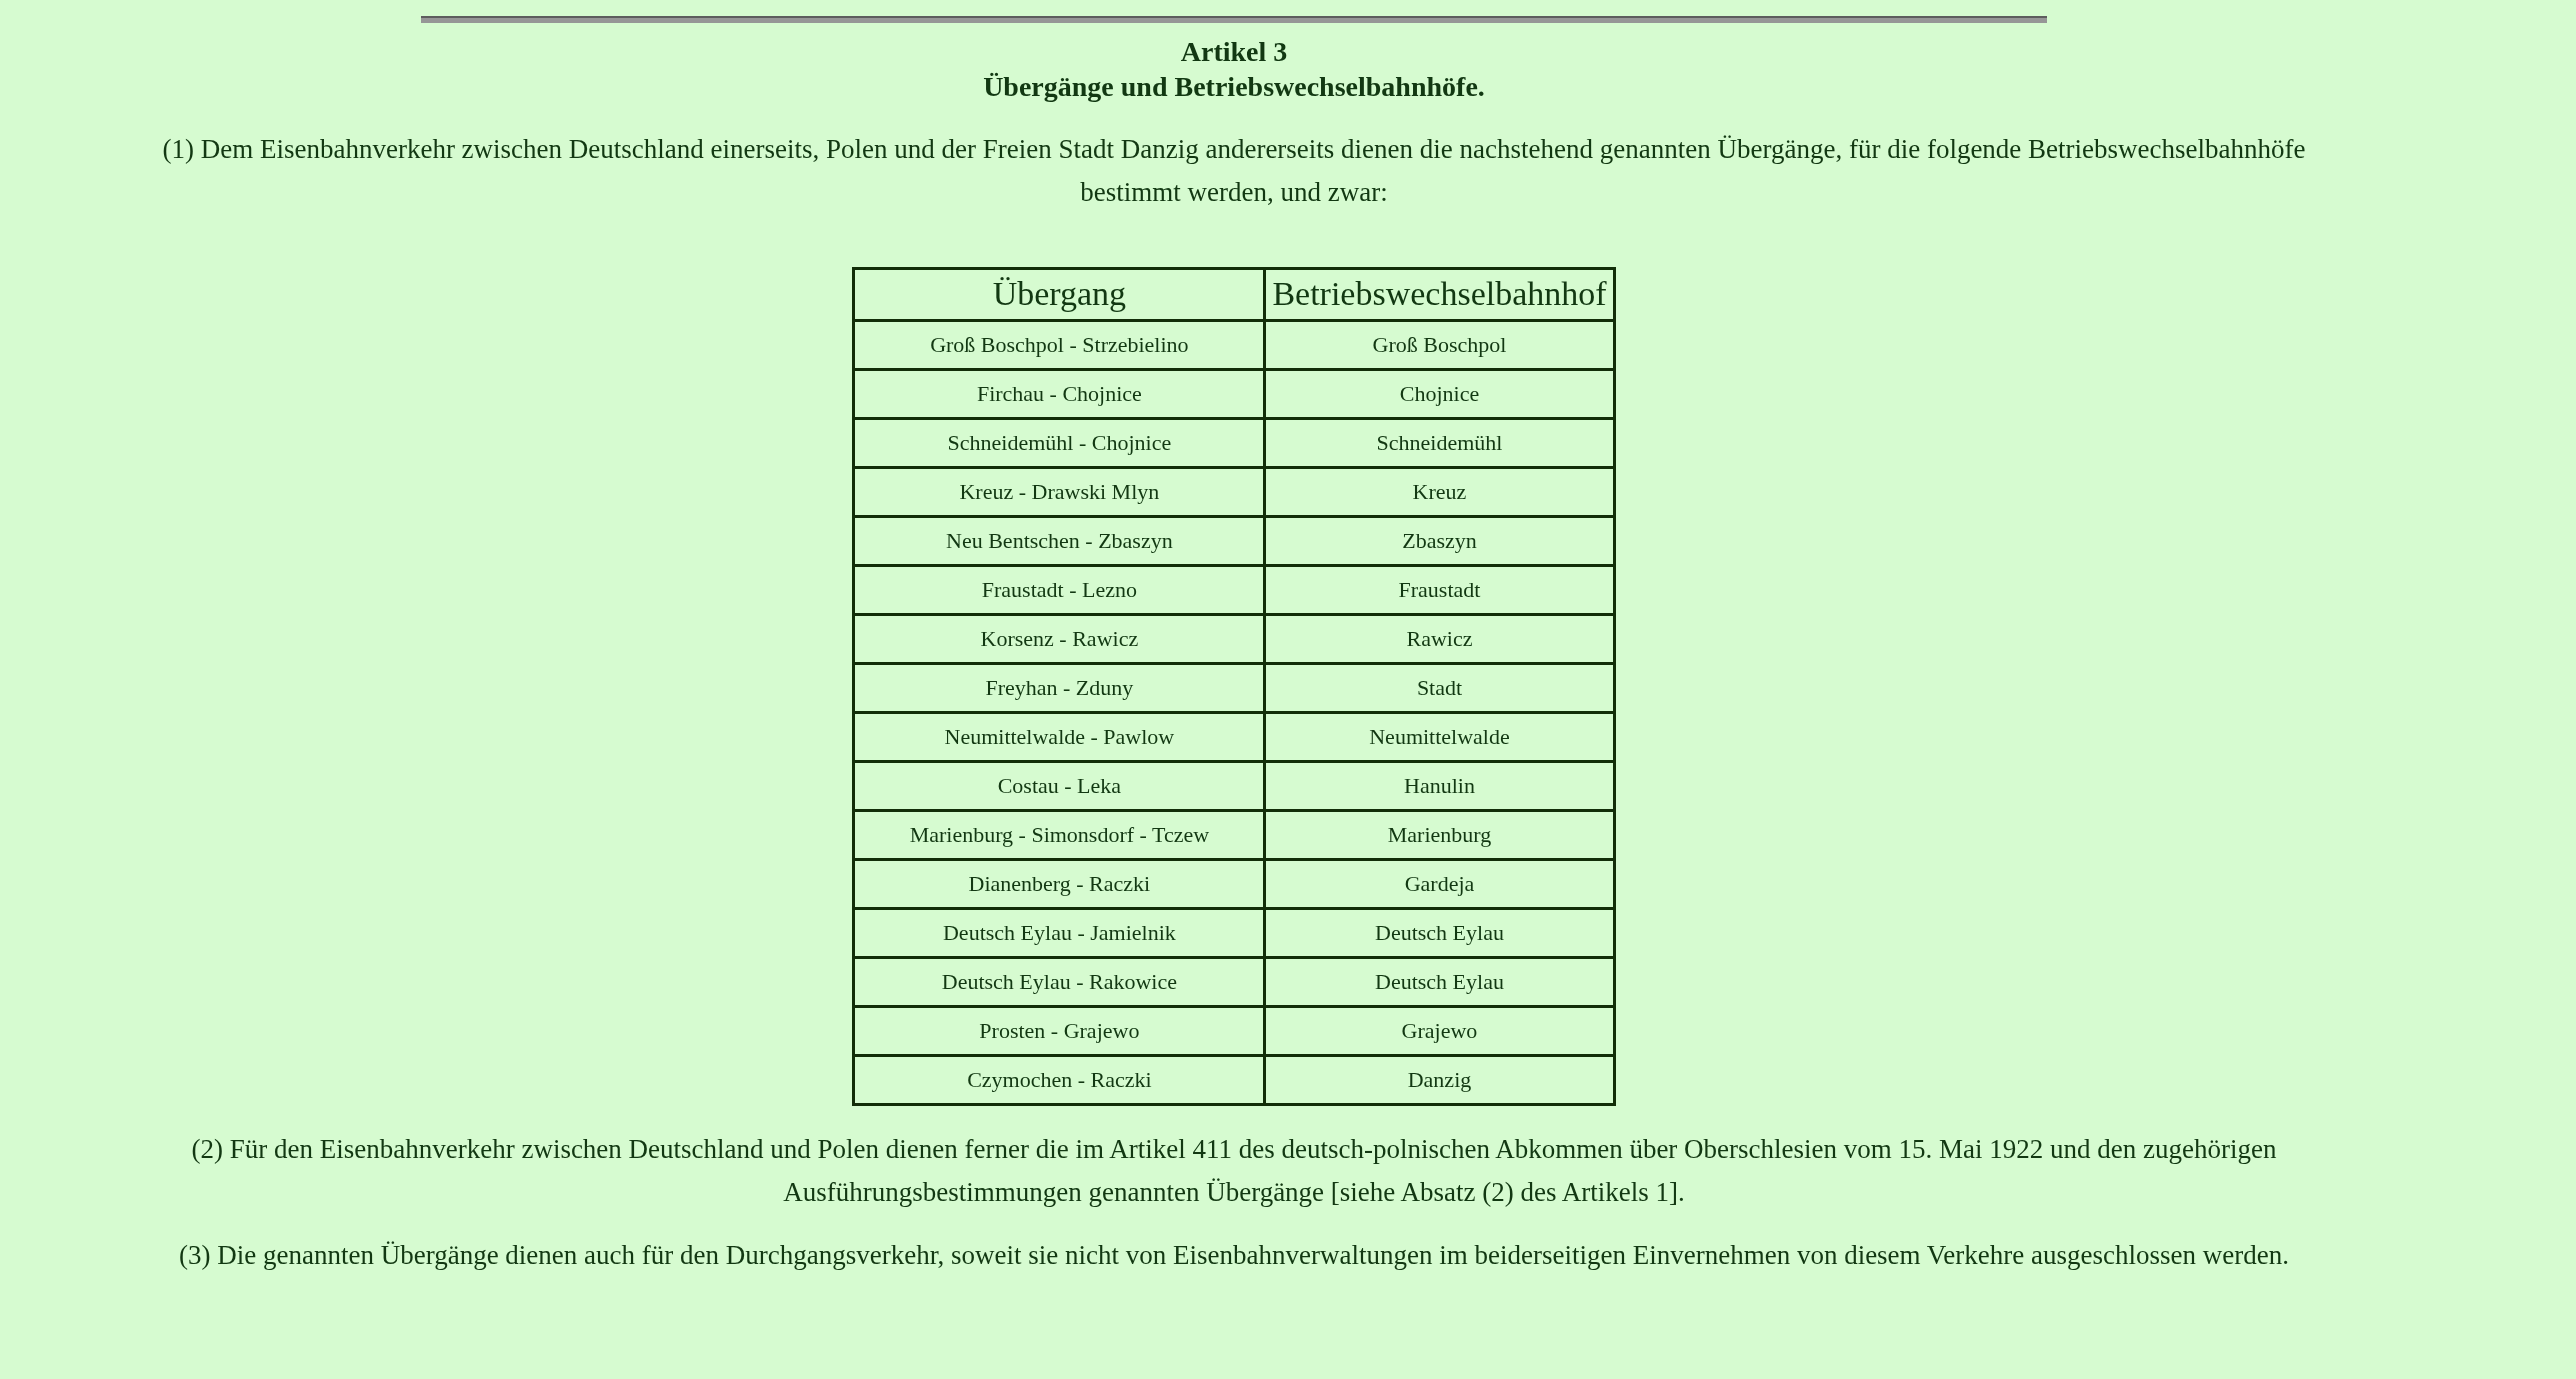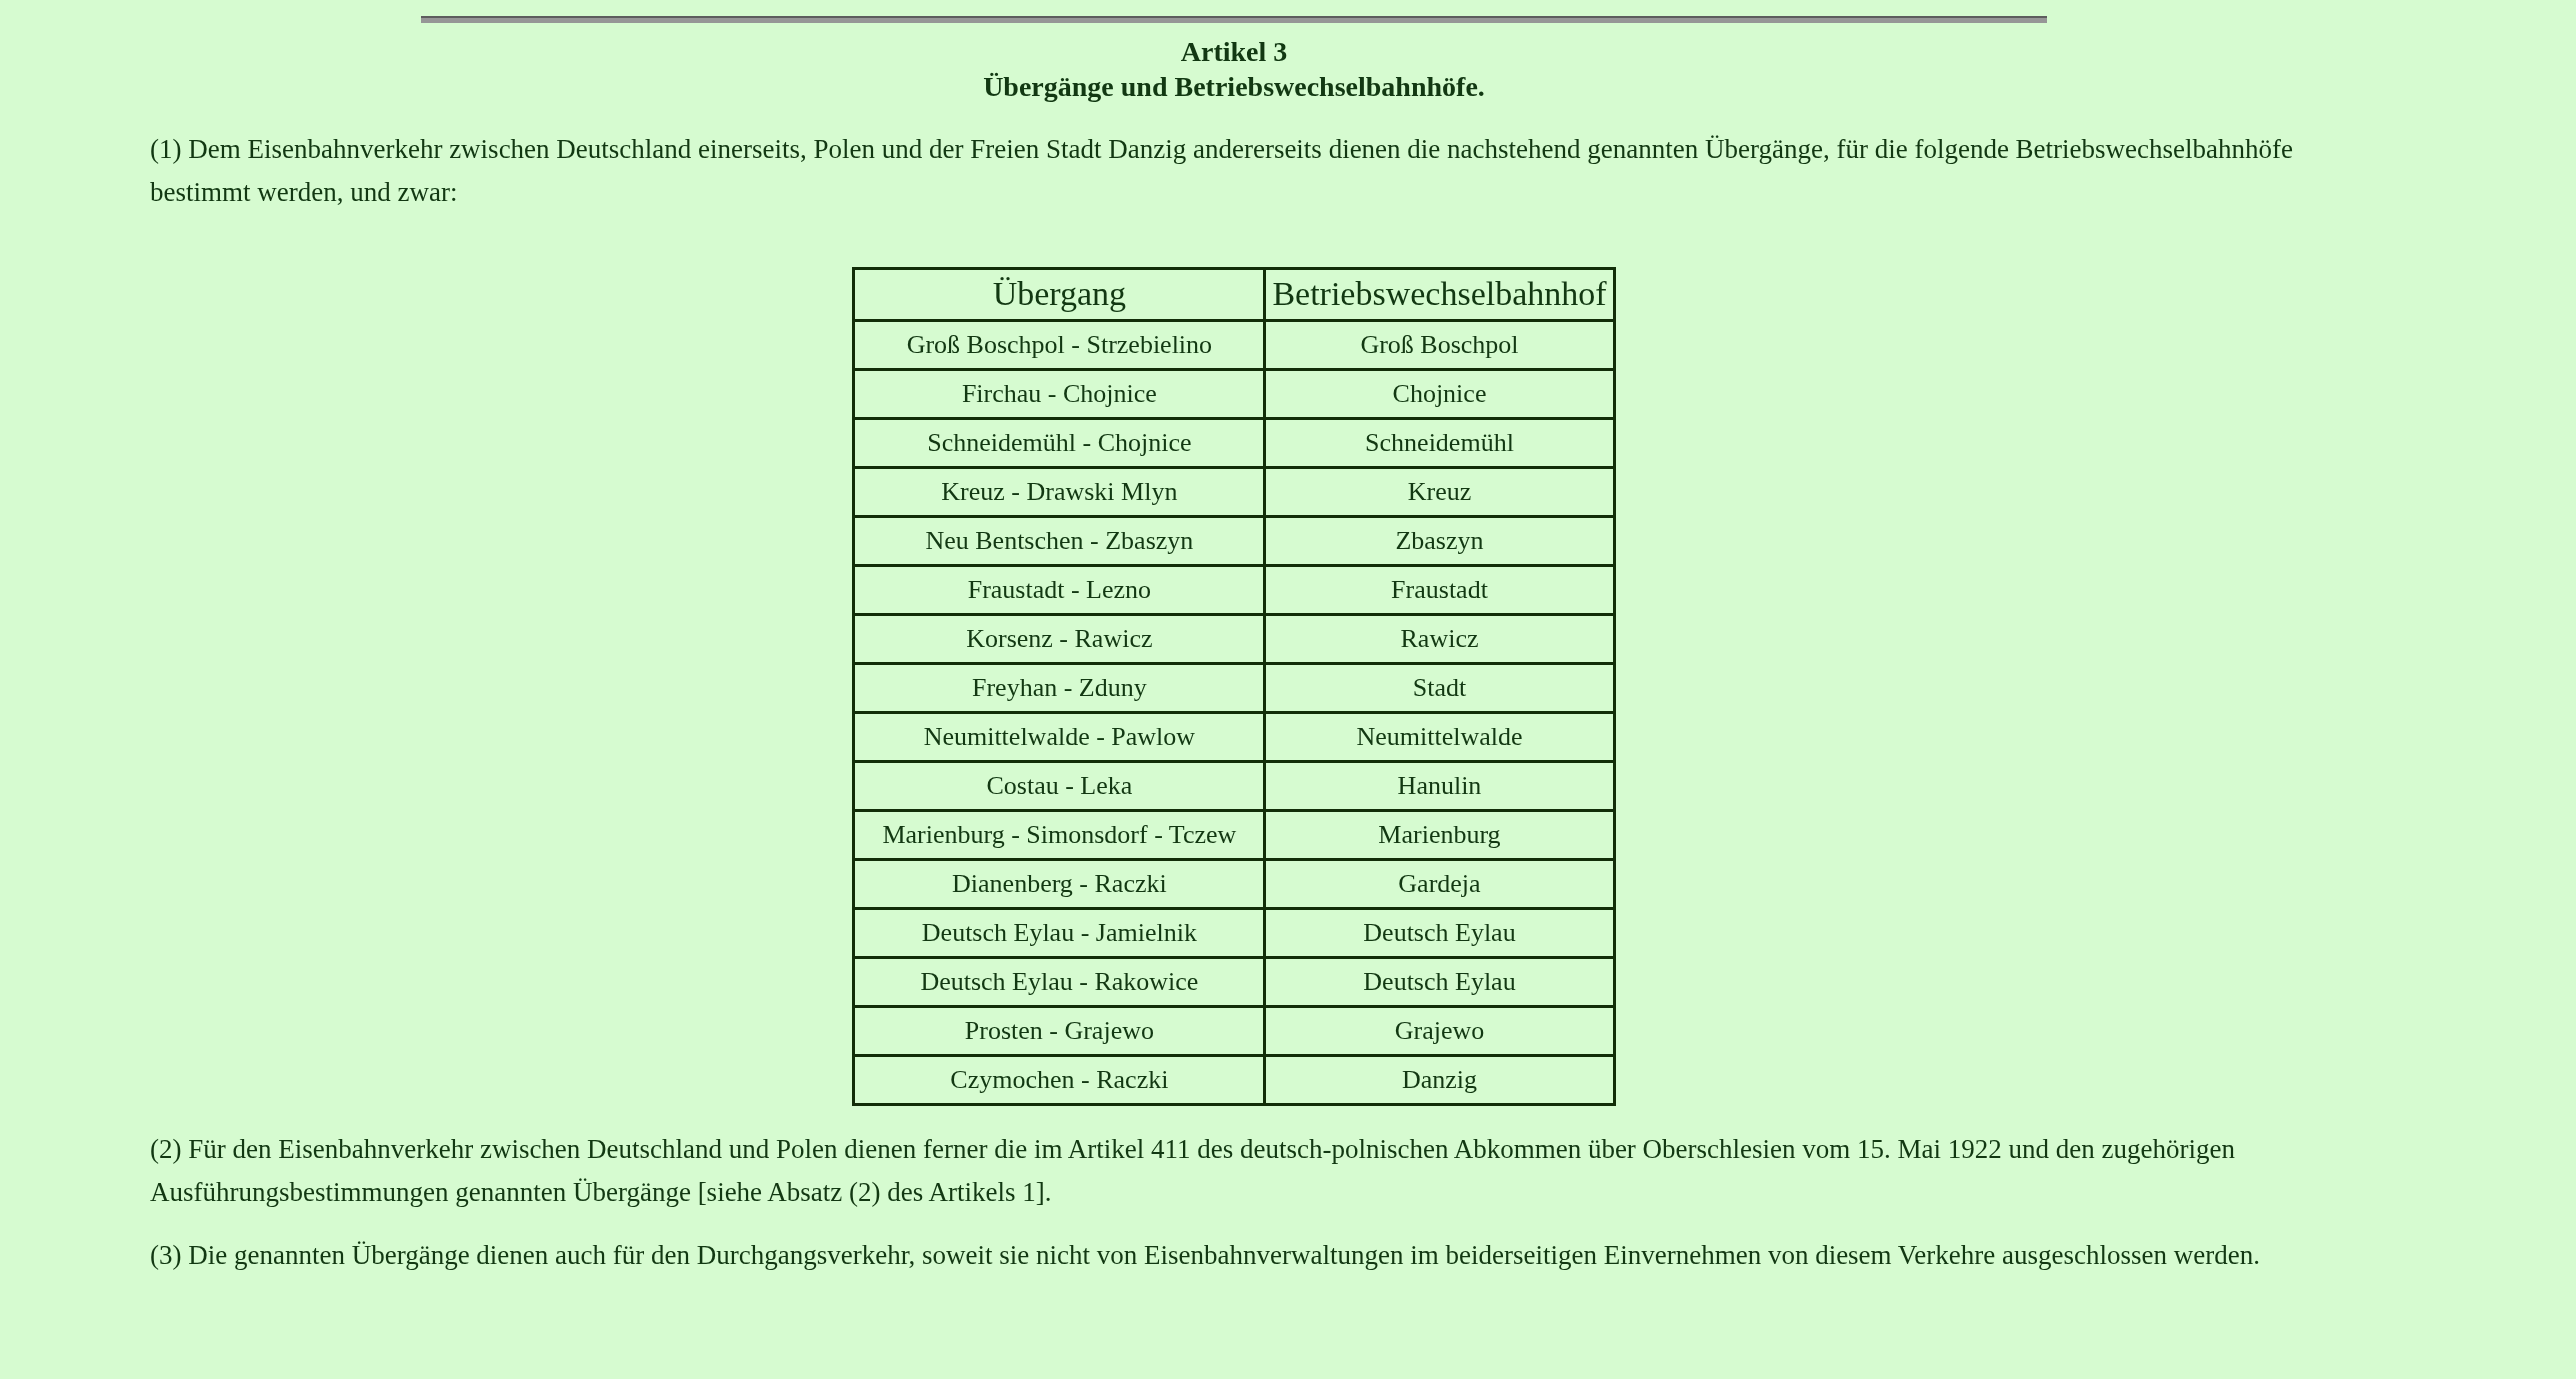--- a/index.html
+++ b/index.html
@@ -32,21 +32,21 @@
     margin-top: 11px;
     text-align: center;
     font-weight: bold;
     font-size: 28px;
     line-height: 35px;
   }
   p.body-par {
     font-size: 27px;
     line-height: 43px;
     margin: 24px 0 0 0;
-    text-align: left;
+    text-align: center;
   }
   table.crossings {
     border-collapse: collapse;
     margin: 53px auto 0 auto;
     table-layout: fixed;
   }
   table.crossings col.c1 { width: 411px; }
   table.crossings col.c2 { width: 340px; }
   table.crossings th,
   table.crossings td {
@@ -56,21 +56,21 @@
     padding: 0 6px;
     overflow: hidden;
     white-space: nowrap;
   }
   table.crossings th {
     font-weight: normal;
     font-size: 34px;
     height: 49px;
   }
   table.crossings td {
-    font-size: 26px;
+    font-size: 22px;
     height: 46px;
   }
   #p2 { margin-top: 22px; font-family: Liberation Serif, serif; }
   #p3 { margin-top: 20px; }
 </style>
 </head>
 <body>
 
 <div class="content">
 

